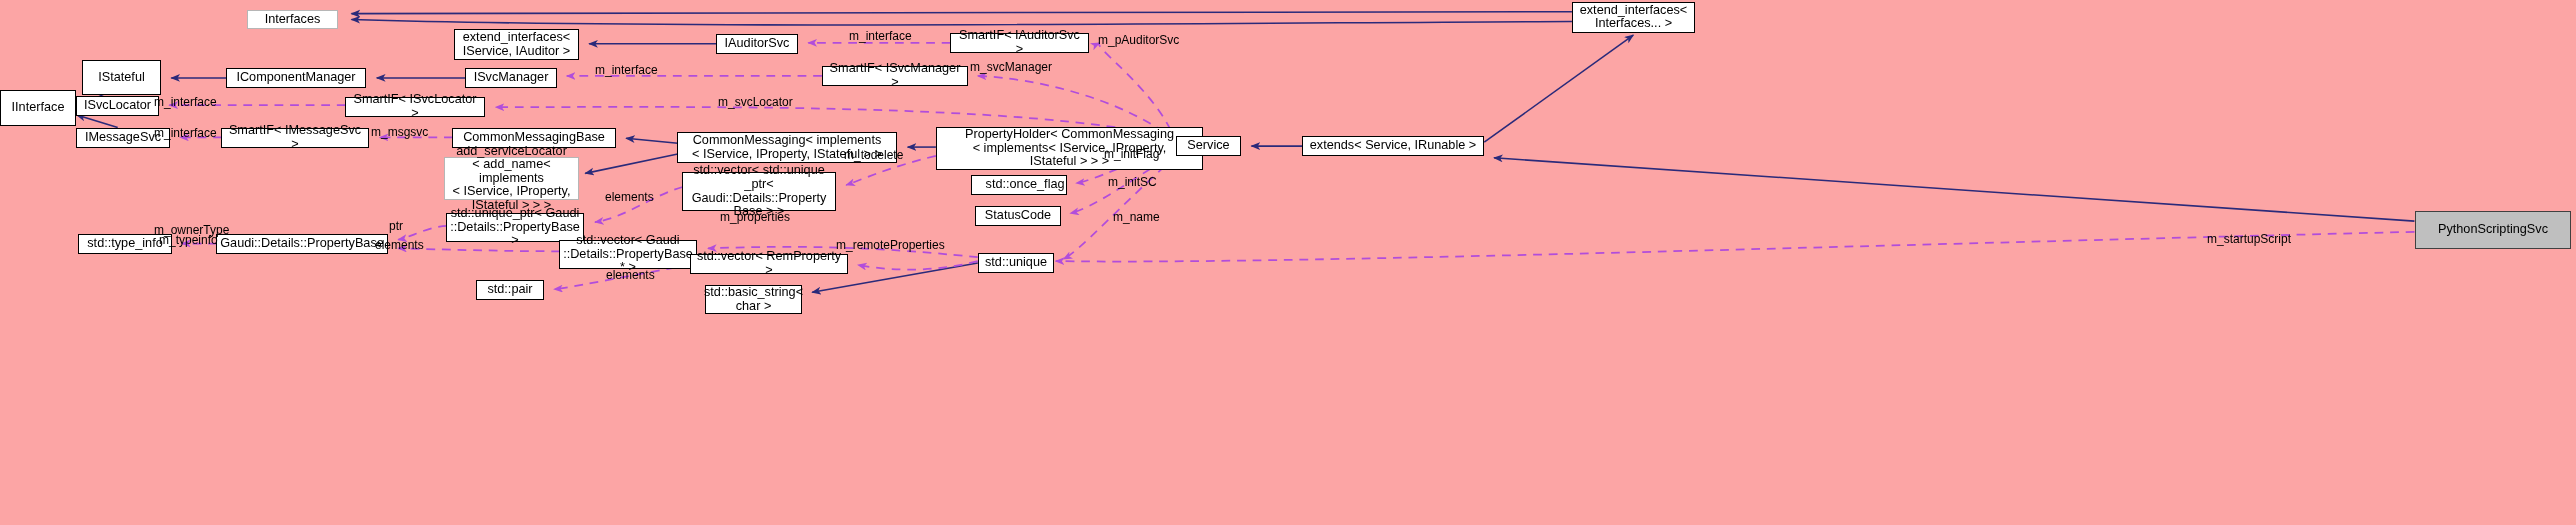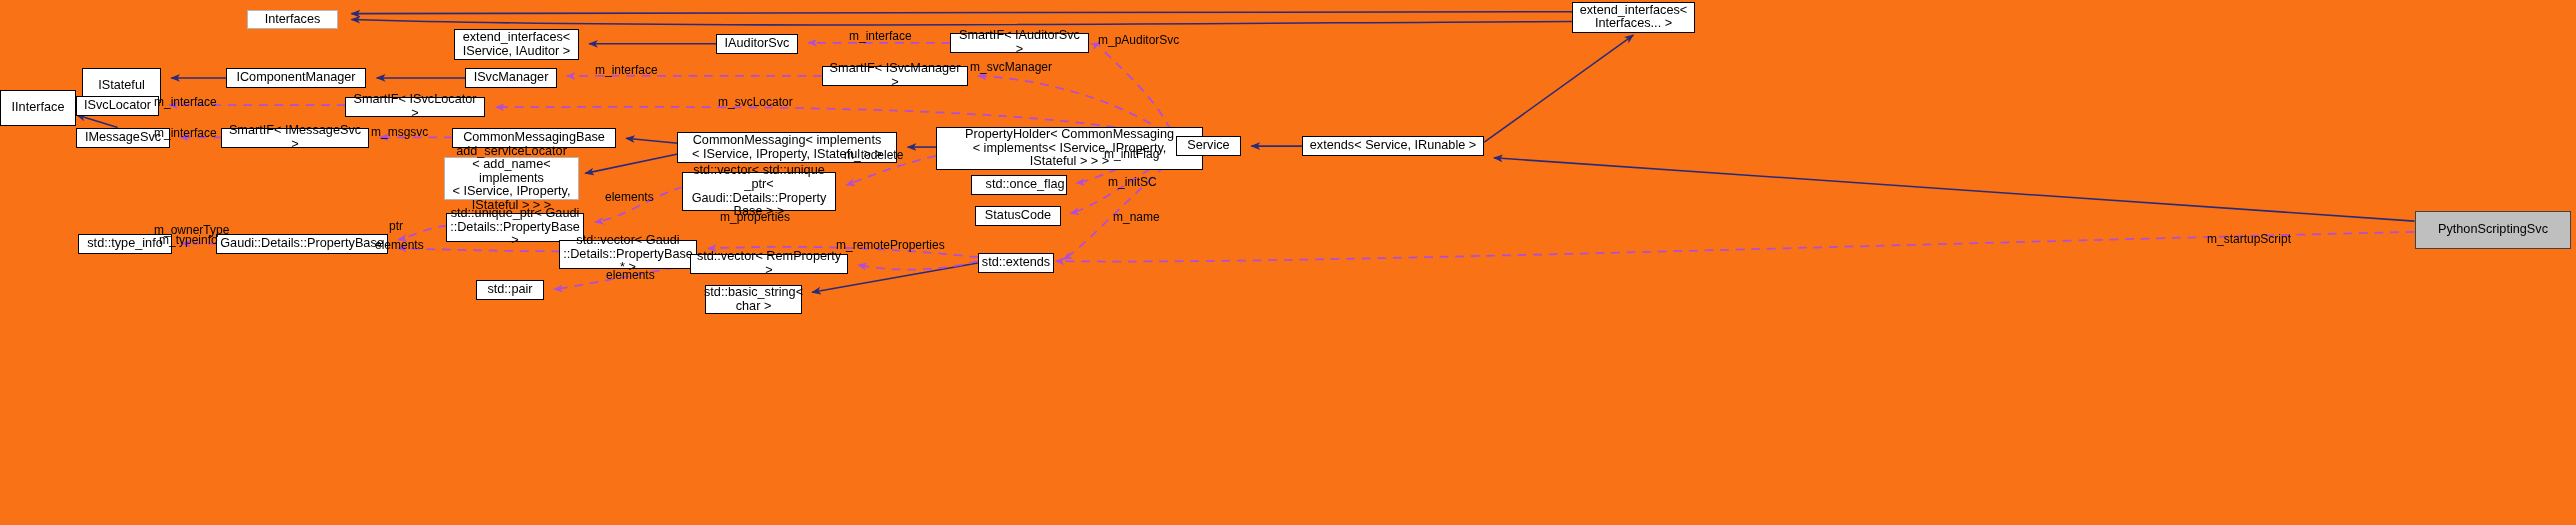--- a/index.html
+++ b/index.html
@@ -1,19 +1,19 @@
 <!DOCTYPE html>
 <html><head>
 <meta charset="utf-8">
 <style>
   html,body{margin:0;padding:0;background:#ffffff;}
   #stage{
     position:relative;
     width:2576px;height:525px;
-    background:#f97316;
+    background:#fca5a5;
     font-family:"Liberation Sans", sans-serif;
     overflow:hidden;
   }
   #edges{position:absolute;left:0;top:0;width:2576px;height:525px;}
   .node{
     position:absolute;
     box-sizing:border-box;
     border:1px solid #000;
     background:#ffffff;
     color:#000;
@@ -132,21 +132,21 @@
   </svg>
 
   <div id="nodes">
       <div class="node light" style="left: 247px; top: 9.7px; width: 91px; height: 19.5px;">Interfaces</div>
       <div class="node" style="left: 1572px; top: 1.9px; width: 123px; height: 31px;">extend_interfaces&lt;
 Interfaces... &gt;</div>
       <div class="node" style="left: 454px; top: 29px; width: 125px; height: 31px;">extend_interfaces&lt;
 IService, IAuditor &gt;</div>
       <div class="node" style="left: 716px; top: 34px; width: 82px; height: 19.5px;">IAuditorSvc</div>
       <div class="node" style="left: 950px; top: 33px; width: 139px; height: 19.5px;">SmartIF&lt; IAuditorSvc &gt;</div>
-      <div class="node" style="left: 82px; top: 68px; width: 79px; height: 35px;">IStateful</div>
+      <div class="node" style="left: 82px; top: 60px; width: 79px; height: 35px;">IStateful</div>
       <div class="node" style="left: 226px; top: 68px; width: 140px; height: 19.5px;">IComponentManager</div>
       <div class="node" style="left: 465px; top: 68px; width: 92px; height: 19.5px;">ISvcManager</div>
       <div class="node" style="left: 822px; top: 66px; width: 146px; height: 19.5px;">SmartIF&lt; ISvcManager &gt;</div>
       <div class="node" style="left: 0px; top: 90px; width: 76px; height: 36px;">IInterface</div>
       <div class="node" style="left: 76px; top: 96px; width: 83px; height: 19.5px;">ISvcLocator</div>
       <div class="node" style="left: 345px; top: 97px; width: 140px; height: 19.5px;">SmartIF&lt; ISvcLocator &gt;</div>
       <div class="node" style="left: 76px; top: 128px; width: 94px; height: 19.5px;">IMessageSvc</div>
       <div class="node" style="left: 221px; top: 128px; width: 148px; height: 19.5px;">SmartIF&lt; IMessageSvc &gt;</div>
       <div class="node" style="left: 452px; top: 128px; width: 164px; height: 19.5px;">CommonMessagingBase</div>
       <div class="node" style="left: 677px; top: 132px; width: 220px; height: 31px;">CommonMessaging&lt; implements
@@ -165,21 +165,21 @@
 Base &gt; &gt;</div>
       <div class="node" style="left: 971px; top: 175px; width: 96px; height: 19.5px; padding-left: 16px;">std::once_flag</div>
       <div class="node" style="left: 975px; top: 206px; width: 86px; height: 19.5px;">StatusCode</div>
       <div class="node" style="left: 446px; top: 213px; width: 138px; height: 29px;">std::unique_ptr&lt; Gaudi
 ::Details::PropertyBase &gt;</div>
       <div class="node" style="left: 78px; top: 234px; width: 94px; height: 19.5px;">std::type_info</div>
       <div class="node" style="left: 216px; top: 234px; width: 172px; height: 19.5px;">Gaudi::Details::PropertyBase</div>
       <div class="node" style="left: 559px; top: 240px; width: 138px; height: 29px;">std::vector&lt; Gaudi
 ::Details::PropertyBase * &gt;</div>
       <div class="node" style="left: 690px; top: 254px; width: 158px; height: 19.5px;">std::vector&lt; RemProperty &gt;</div>
-      <div class="node" style="left: 978px; top: 253px; width: 76px; height: 19.5px;">std::extends</div>
+      <div class="node" style="left: 978px; top: 253px; width: 76px; height: 19.5px;">std::unique</div>
       <div class="node" style="left: 476px; top: 280px; width: 68px; height: 19.5px;">std::pair</div>
       <div class="node" style="left: 705px; top: 285px; width: 97px; height: 29px;">std::basic_string&lt;
 char &gt;</div>
       <div class="node hi" style="left: 2415px; top: 211px; width: 156px; height: 38px;">PythonScriptingSvc</div>
     </div>
   <div id="labels">
       <div class="elabel" style="left: 849px; top: 30px;">m_interface</div>
       <div class="elabel" style="left: 1098px; top: 34px;">m_pAuditorSvc</div>
       <div class="elabel" style="left: 970px; top: 61px;">m_svcManager</div>
       <div class="elabel" style="left: 595px; top: 64px;">m_interface</div>

